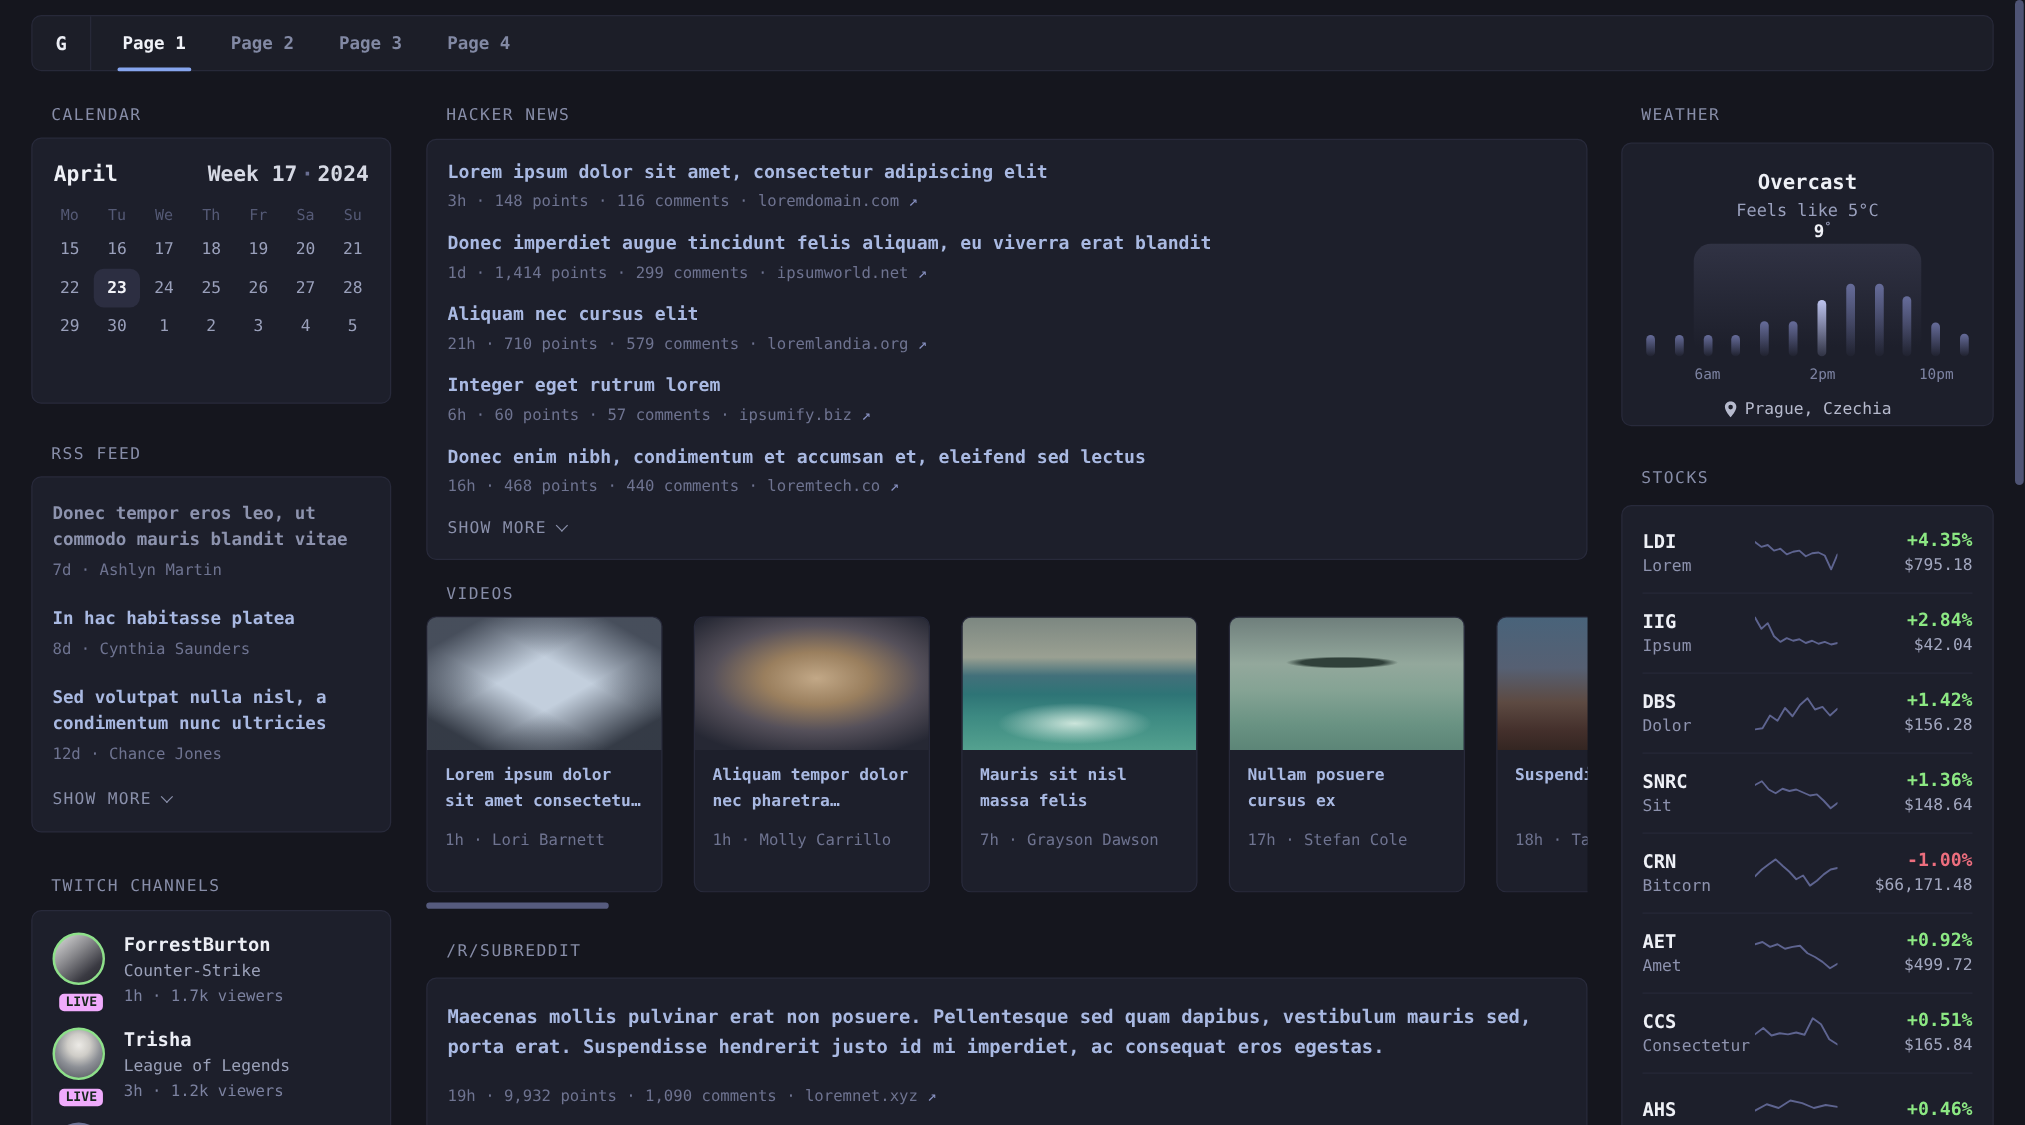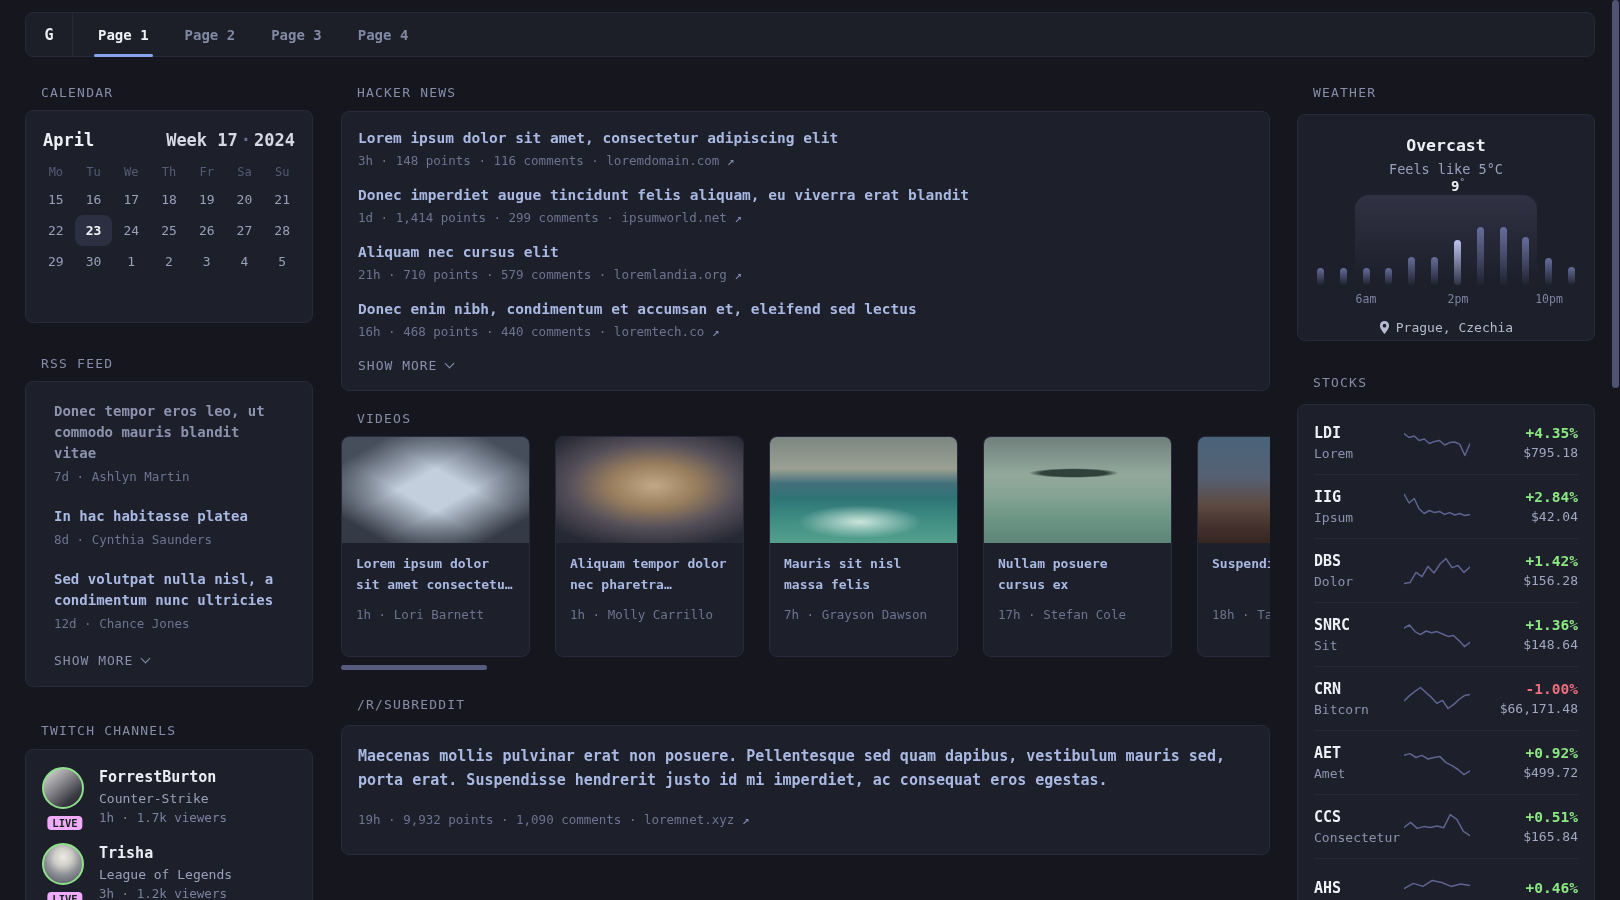--- a/index.html
+++ b/index.html
@@ -39,21 +39,21 @@
   .cal-week .dot { color:#696e92; padding:0 3px; }
   .cal-grid { display:grid; grid-template-columns:repeat(7,1fr); padding:4px 11px 0;
     justify-items:center; align-items:center; }
   .cal-wd { font-size:12px; color:#555a76; height:24px; display:flex; align-items:center; }
   .cal-day { font-size:13px; color:#9aa0bb; width:37px; height:31px;
     display:flex; align-items:center; justify-content:center; border-radius:8px; }
   .cal-day.sel { background:#2c2e41; color:#f2f3f8; font-weight:bold; }
 
   
   .rss-title-label { margin-top:33px; }
-  .rss-card { margin-top:10px; padding:19px 28px 18px; }
+  .rss-card { margin-top:10px; padding:19px 16px 18px; }
   .rss-item { margin-bottom:22px; }
   .feed-link { font-size:14px; line-height:21px; font-weight:bold; color:#a9b9e2; cursor:pointer; }
   .feed-link.read { color:#8d93ae; }
   .meta { font-size:12.5px; color:#6e7390; }
   .rss-item .meta { margin-top:5px; }
   .show-more { font-size:13px; letter-spacing:1px; color:#8a90ab; cursor:pointer;
     display:flex; align-items:center; }
   .chev { width:7px; height:7px; border-right:1.5px solid #8a90ab; border-bottom:1.5px solid #8a90ab;
     transform:rotate(45deg); display:inline-block; margin-left:9px; margin-top:-4px; }
 
@@ -274,20 +274,24 @@
     </div>
     <div class="hn-item">
       <div class="hn-title">Donec imperdiet augue tincidunt felis aliquam, eu viverra erat blandit</div>
       <div class="meta"><span>1d · 1,414 points · 299 comments · ipsumworld.net</span> <span class="arrow">↗</span></div>
     </div>
     <div class="hn-item">
       <div class="hn-title">Aliquam nec cursus elit</div>
       <div class="meta"><span>21h · 710 points · 579 comments · loremlandia.org</span> <span class="arrow">↗</span></div>
     </div>
     <div class="hn-item">
+      <div class="hn-title">Integer eget rutrum lorem</div>
+      <div class="meta"><span>6h · 60 points · 57 comments · ipsumify.biz</span> <span class="arrow">↗</span></div>
+    </div>
+    <div class="hn-item">
       <div class="hn-title">Donec enim nibh, condimentum et accumsan et, eleifend sed lectus</div>
       <div class="meta"><span>16h · 468 points · 440 comments · loremtech.co</span> <span class="arrow">↗</span></div>
     </div>
     <div class="show-more">
       <span>SHOW MORE</span>
       <span class="chev"></span>
     </div>
   </div>
 
   <div class="section-title vid-title-label">VIDEOS</div>

